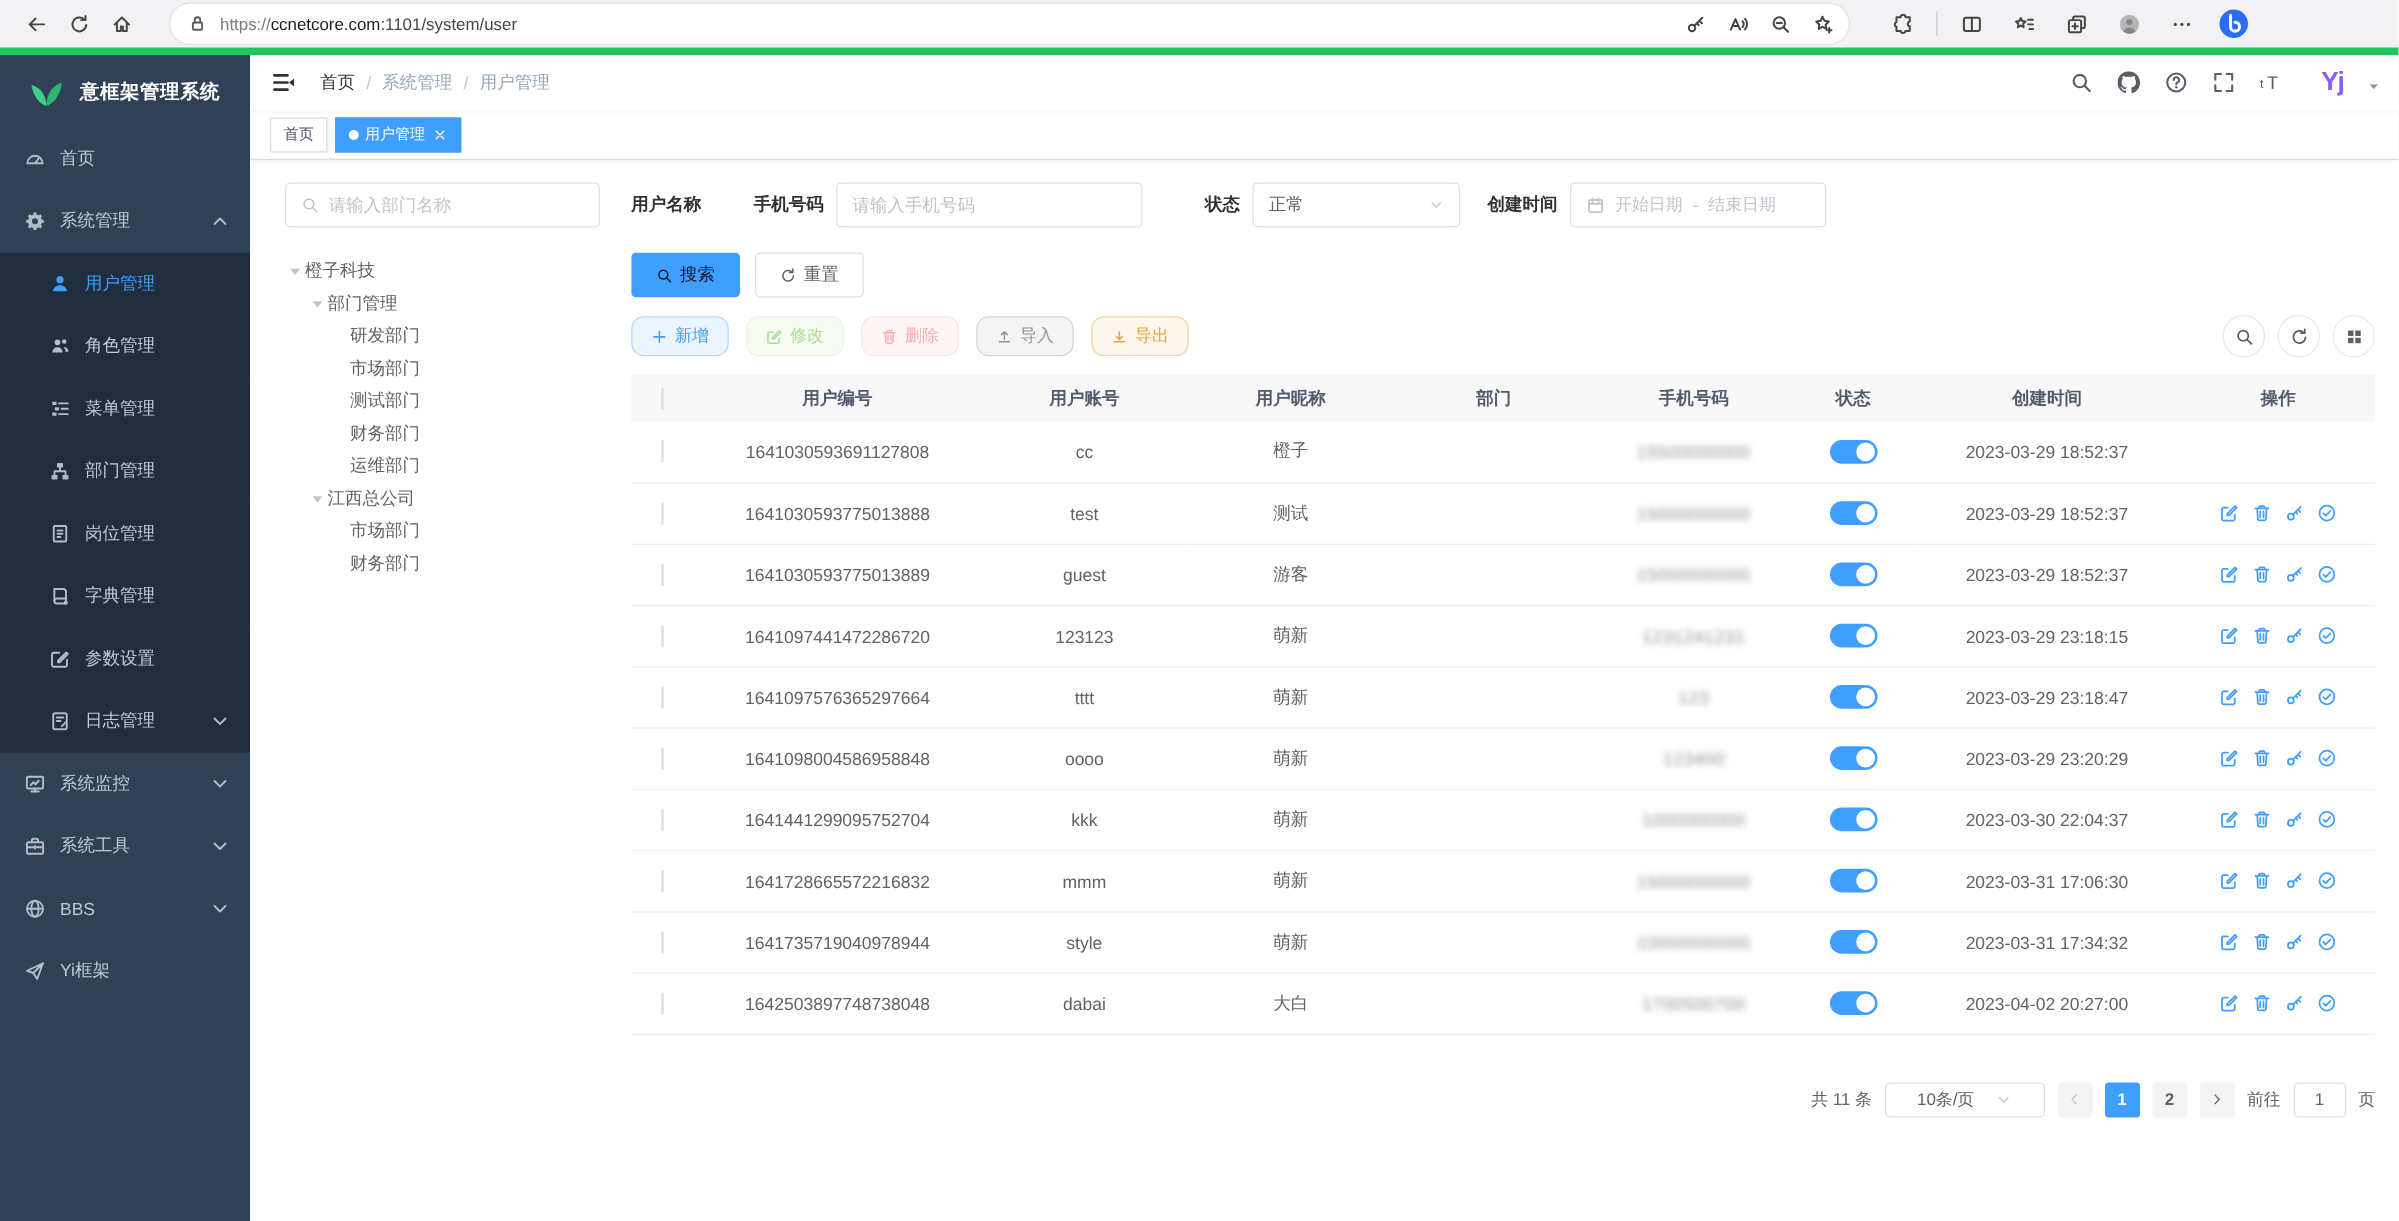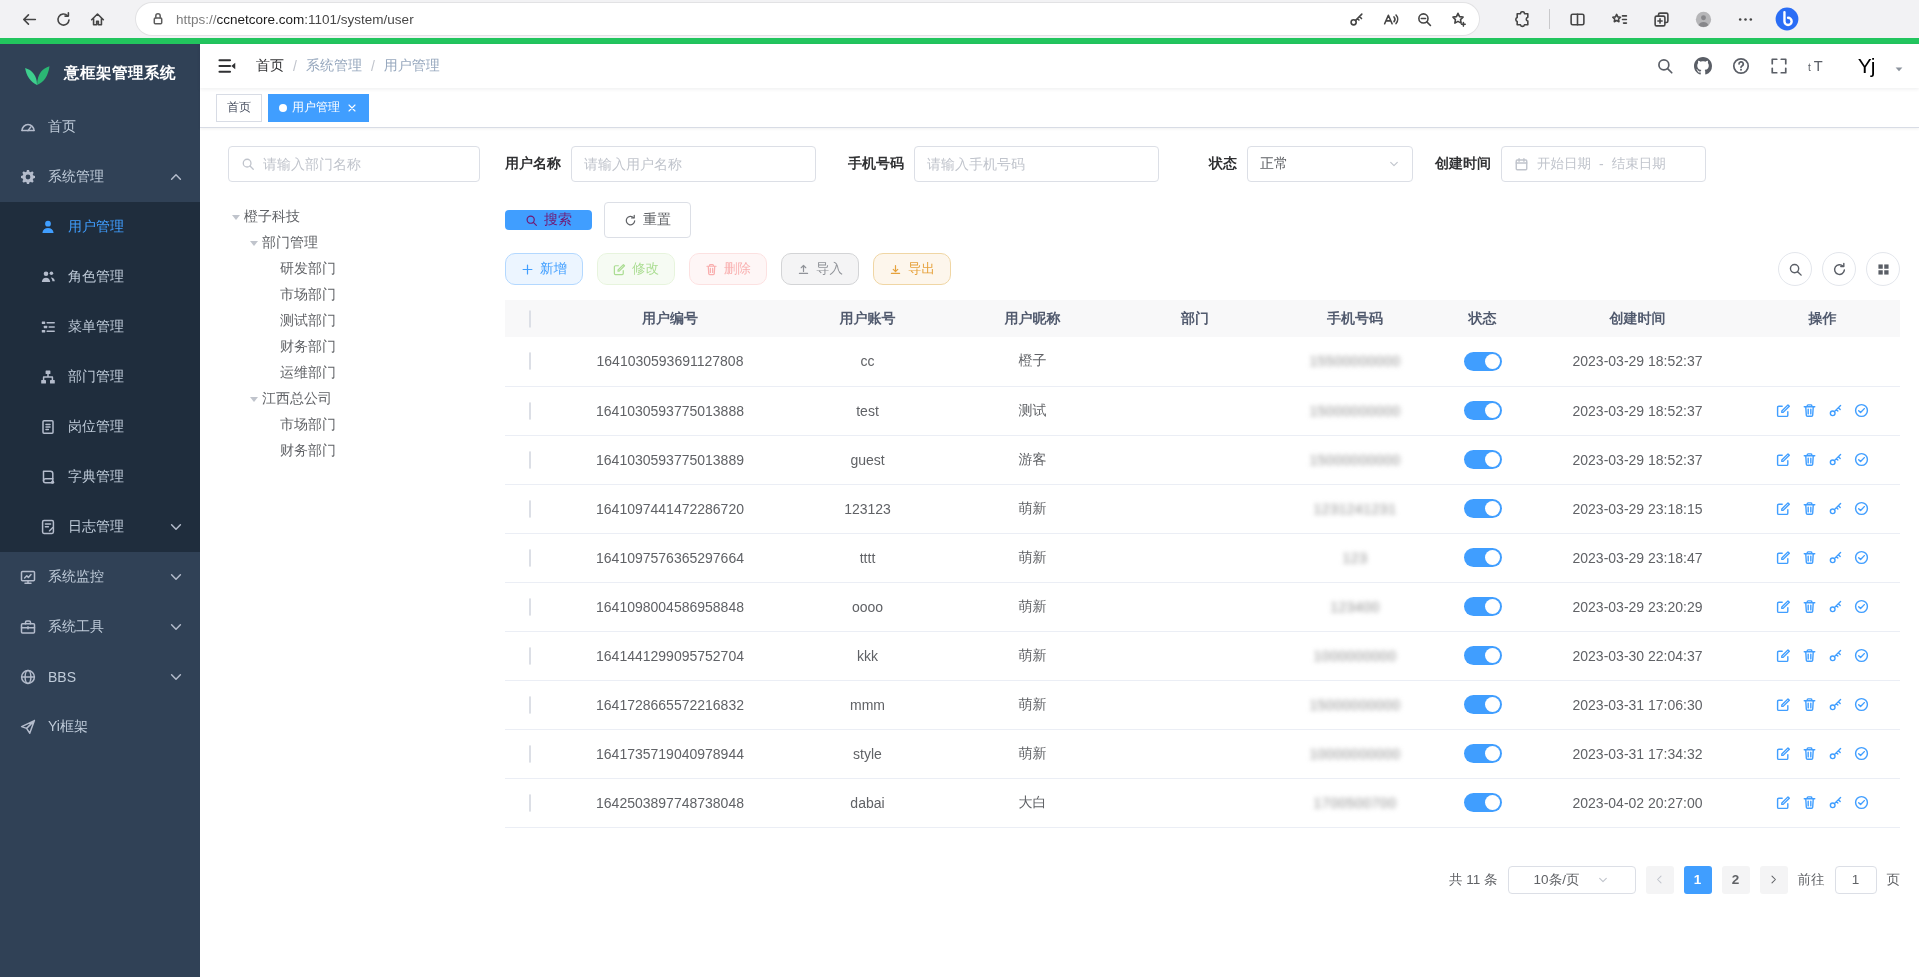--- a/index.html
+++ b/index.html
@@ -35,21 +35,21 @@
 
   .main{margin-left:200px;}
   .navbar{height:44px;background:#fff;display:flex;align-items:center;padding:0 14px 0 10px;box-shadow:0 1px 4px rgba(0,21,41,.08);position:relative;z-index:3;}
   .hamburger{width:34px;height:34px;display:flex;align-items:center;justify-content:center;color:#303133;}
   .hamburger svg{width:20px;height:20px;}
   .breadcrumb{display:flex;align-items:center;margin-left:12px;font-size:14px;}
   .crumb-first{color:#303133;} .crumb{color:#97a8be;} .crumb-sep{color:#c0c4cc;margin:0 9px;}
   .nav-right{margin-left:auto;display:flex;align-items:center;gap:10px;}
   .nav-right .b-icon{width:28px;height:28px;color:#5a5e66;}
   .nav-right .b-icon svg{width:18px;height:18px;}
-  .avatar-yj{width:34px;height:34px;border-radius:6px;display:flex;align-items:center;justify-content:center;font-weight:400;font-size:21px;color:#000000;letter-spacing:-1px;margin-left:8px;}
+  .avatar-yj{width:34px;height:34px;border-radius:6px;display:flex;align-items:center;justify-content:center;font-weight:700;font-size:21px;color:#8b5cf6;letter-spacing:-1px;margin-left:8px;}
   .nav-caret{width:12px;height:12px;color:#8c939d;margin-top:6px;}
 
   .tags-bar{height:40px;background:#fff;border-bottom:1px solid #d8dce5;box-shadow:0 1px 3px 0 rgba(0,0,0,.06);display:flex;align-items:center;padding:0 16px;position:relative;z-index:2;}
   .tag{height:28px;display:inline-flex;align-items:center;padding:0 10px;border:1px solid #d8dce5;background:#fff;color:#495060;font-size:12px;margin-right:6px;cursor:pointer;}
   .tag.active{background:#409eff;border-color:#409eff;color:#fff;}
   .tag-dot{width:8px;height:8px;border-radius:50%;background:#fff;margin-right:5px;}
   .tag-close{margin-left:6px;width:12px;height:12px;color:#fff;}
 
   
   .content{padding:18px 19px 0 28px;background:#fff;}
@@ -73,21 +73,21 @@
   .col-left{width:252px;margin-right:25px;}
   .tree{margin-top:2px;}
   .tree-node{height:26px;display:flex;align-items:center;color:#606266;font-size:14px;cursor:pointer;}
   .tree-caret{width:16px;display:flex;justify-content:center;}
   .tree-caret::before{content:'';border:4px solid transparent;border-top:5px solid #c0c4cc;margin-top:5px;}
   .tree-caret.placeholder::before{border:none;margin:0;}
   .col-right{flex:1;min-width:0;}
 
   .btn{display:inline-flex;align-items:center;justify-content:center;border-radius:4px;font-size:14px;cursor:pointer;border:1px solid transparent;font-family:inherit;}
   .btn .icon{width:13px;height:13px;margin-right:6px;}
-  .btn-primary{background:#409eff;color:#701a75;height:20px;padding:0 19px;align-items:center;}
+  .btn-primary{background:#409eff;color:#0f172a;height:36px;padding:0 19px;align-items:center;}
   .btn-plain{background:#fff;color:#606266;border-color:#dcdfe6;height:36px;padding:0 19px;}
   .search-row{display:flex;align-items:center;gap:12px;margin-bottom:14px;}
   .crud-row{display:flex;align-items:center;margin-bottom:14px;}
   .btn-sm{height:32px;padding:0 15px;font-size:13.5px;margin-right:14px;border-radius:10px;}
   .btn-add{background:#ecf5ff;border-color:#b3d8ff;color:#409eff;}
   .btn-edit{background:#f0f9eb;border-color:#d5ecc3;color:#67c23a;opacity:.55;}
   .btn-del{background:#fef0f0;border-color:#fbc9c9;color:#f56c6c;opacity:.55;}
   .btn-imp{background:#f4f4f5;border-color:#d3d4d6;color:#909399;}
   .btn-exp{background:#fdf6ec;border-color:#f0d6a4;color:#e6a23c;}
   .tool-circles{margin-left:auto;display:flex;gap:10px;}
@@ -309,20 +309,29 @@
             <path d="M3.5 2.2h7A2.3 2.3 0 0 1 12.8 4.5V13.8H5.5a2 2 0 0 1-2-2z" fill="none" stroke="currentColor" stroke-width="1.5" stroke-linecap="round" stroke-linejoin="round"></path>
             <path d="M3.5 11.8a2 2 0 0 1 2-2h7.3" fill="none" stroke="currentColor" stroke-width="1.5" stroke-linecap="round" stroke-linejoin="round"></path>
             <circle cx="12.6" cy="13.2" r="1.6" fill="currentColor"></circle>
           </svg>
         </span>
         <span class="mi-label">字典管理</span>
       </div>
       <div class="menu-item sub">
         <span class="icon">
           <svg viewBox="0 0 16 16">
+            <path d="M13.6 8.8V13a1.4 1.4 0 0 1-1.4 1.4H3A1.4 1.4 0 0 1 1.6 13V4.6A1.4 1.4 0 0 1 3 3.2h4.4" fill="none" stroke="currentColor" stroke-width="1.5" stroke-linecap="round" stroke-linejoin="round"></path>
+            <path d="M6.4 9.6 13 3l1.2 1.2-6.6 6.6H6.4z" fill="none" stroke="currentColor" stroke-width="1.5" stroke-linecap="round" stroke-linejoin="round"></path>
+          </svg>
+        </span>
+        <span class="mi-label">参数设置</span>
+      </div>
+      <div class="menu-item sub">
+        <span class="icon">
+          <svg viewBox="0 0 16 16">
             <rect x="2.6" y="1.6" width="10.8" height="12.8" rx="1.4" fill="none" stroke="currentColor" stroke-width="1.5" stroke-linecap="round" stroke-linejoin="round"></rect>
             <path d="M5.4 5h5.2M5.4 7.8h3" fill="none" stroke="currentColor" stroke-width="1.5" stroke-linecap="round" stroke-linejoin="round"></path>
             <path d="M8.8 11.6 12.6 7.8l1 1-3.8 3.8h-1z" fill="currentColor"></path>
           </svg>
         </span>
         <span class="mi-label">日志管理</span>
         <span class="icon mi-arrow">
           <svg viewBox="0 0 16 16">
             <path d="M3.6 5.8 8 10.2l4.4-4.4" fill="none" stroke="currentColor" stroke-width="1.5" stroke-linecap="round" stroke-linejoin="round"></path>
           </svg>
@@ -459,23 +468,20 @@
         <span class="icon">
             <svg viewBox="0 0 16 16">
               <circle cx="7" cy="7" r="4.4" fill="none" stroke="currentColor" stroke-width="1.5" stroke-linecap="round" stroke-linejoin="round"></circle>
               <path d="M10.3 10.3 14 14" fill="none" stroke="currentColor" stroke-width="1.5" stroke-linecap="round" stroke-linejoin="round"></path>
             </svg>
           </span>
         <input placeholder="请输入部门名称" style="">
       </div>
       <div class="f-group gap32">
         <span class="f-label">用户名称</span>
-        <div class="f-input w245">
-          <input placeholder="请输入用户名称" style="">
-        </div>
       </div>
       <div class="f-group gap50">
         <span class="f-label">手机号码</span>
         <div class="f-input w245">
           <input placeholder="请输入手机号码" style="">
         </div>
       </div>
       <div class="f-group gap22">
         <span class="f-label">状态</span>
         <div class="f-input select-box">

